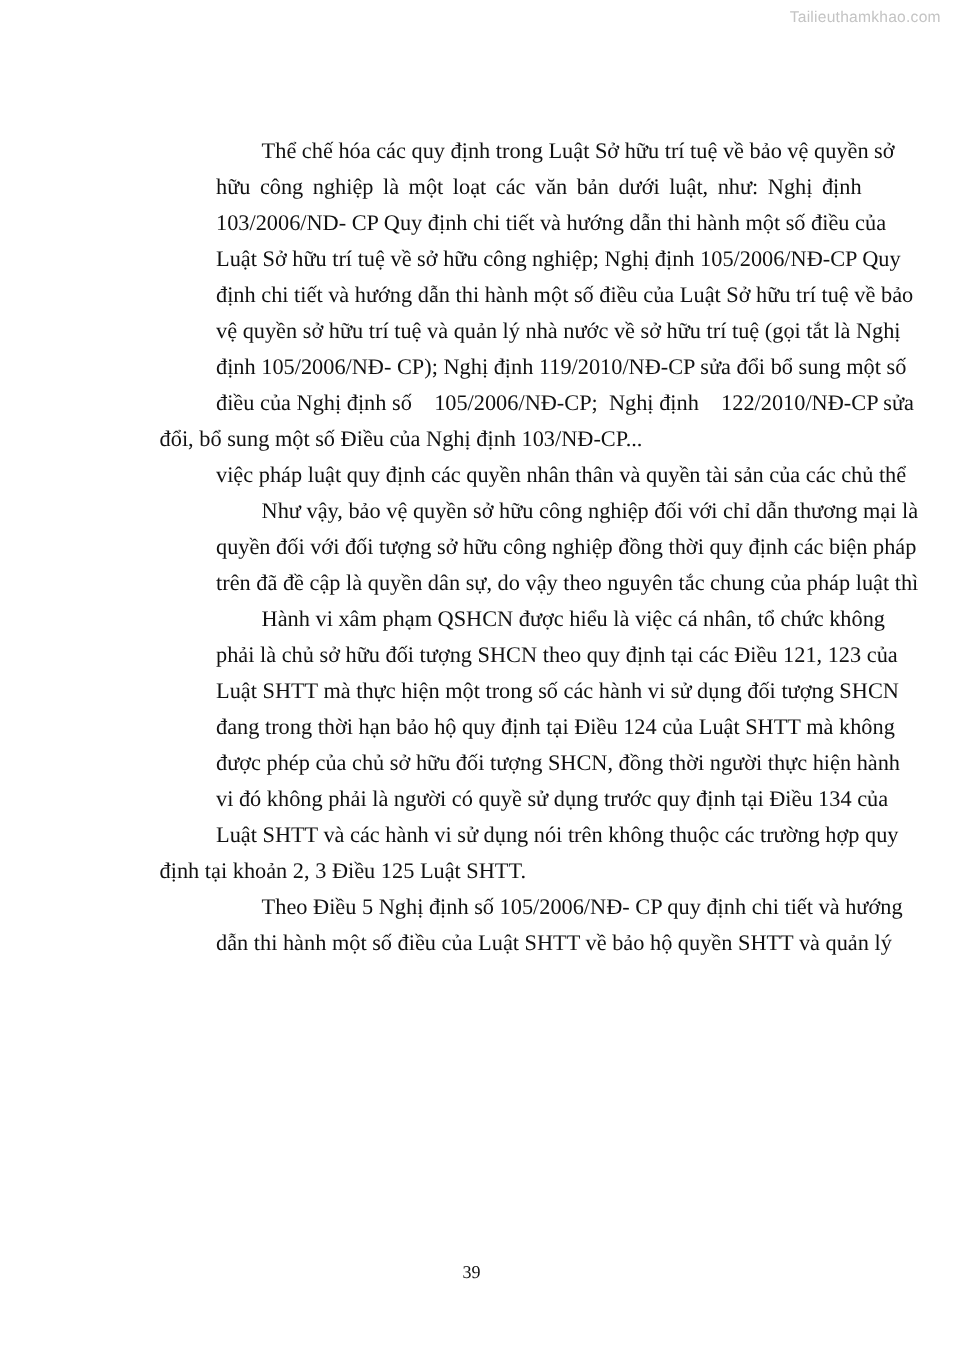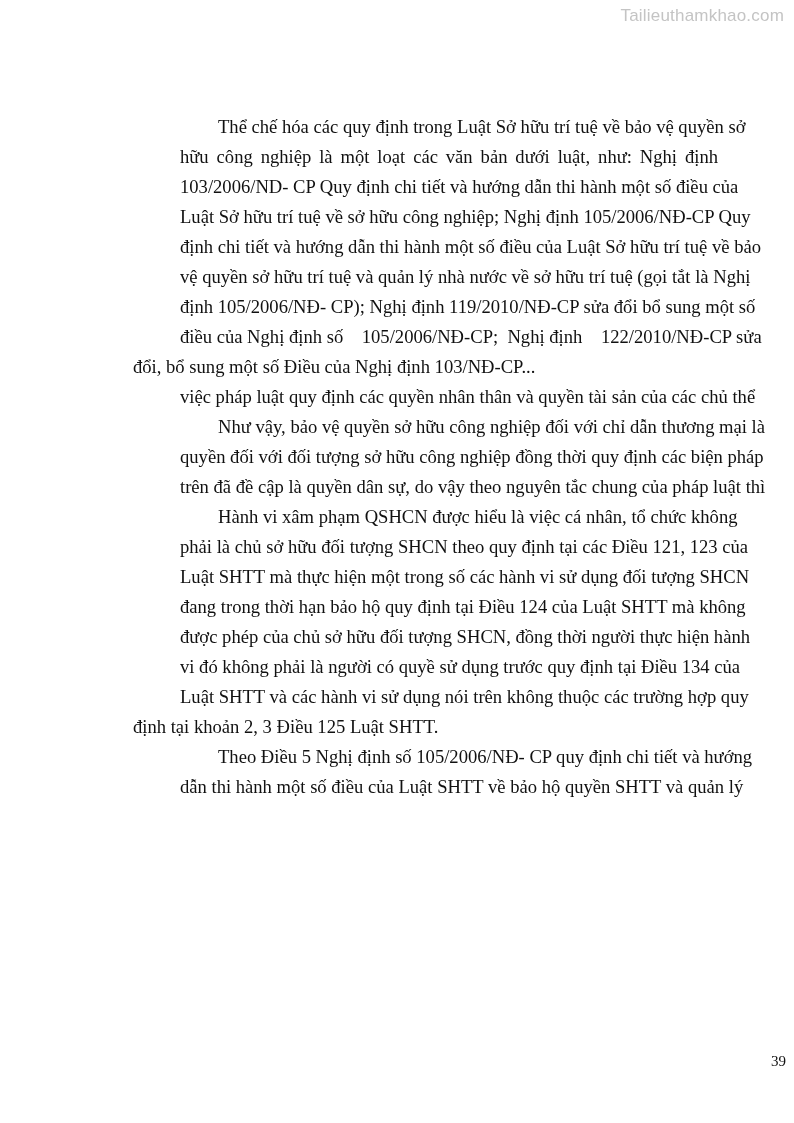--- a/index.html
+++ b/index.html
@@ -1,26 +1,26 @@
 <!DOCTYPE html>
 <html><head>
 <meta charset="utf-8">
 <style>
   html, body { margin: 0; padding: 0; background: #ffffff; }
   body { width: 794px; height: 1123px; position: relative; overflow: hidden;
          font-family: "Liberation Serif", "DejaVu Serif", serif; color: #111; }
   .watermark { position: absolute; top: 6px; right: 10px; font-family: "Liberation Sans", "DejaVu Sans", sans-serif;
-               font-size: 17px; color: #c4c4c4; letter-spacing: 0.2px; }
+               font-size: 13px; color: #c4c4c4; letter-spacing: 0.2px; }
   .page { position: absolute; left: 133px; top: 112px; width: 585px; }
   .line { height: 30px; line-height: 30px; font-size: 18.6px; white-space: nowrap; overflow: visible; }
   .just { text-align: justify; text-align-last: justify; margin-left: 47px; }
   .last { text-align: center; text-align-last: left; }
   .indent { padding-left: 38px; }
   .bold { font-weight: bold; font-size: 18.8px; }
-  .pagenum { position: absolute; top: 1053px; left: 0; width: 786px; text-align: right; font-size: 15px; }
+  .pagenum { position: absolute; top: 1053px; left: 0; width: 786px; text-align: center; font-size: 15px; }
 </style>
 </head>
 <body>
 
 <div class="watermark">Tailieuthamkhao.com</div>
 
 <div class="page">
 
   <div>
     <div class="line just indent">Thể chế hóa các quy định trong Luật Sở hữu trí tuệ về bảo vệ quyền sở</div>

